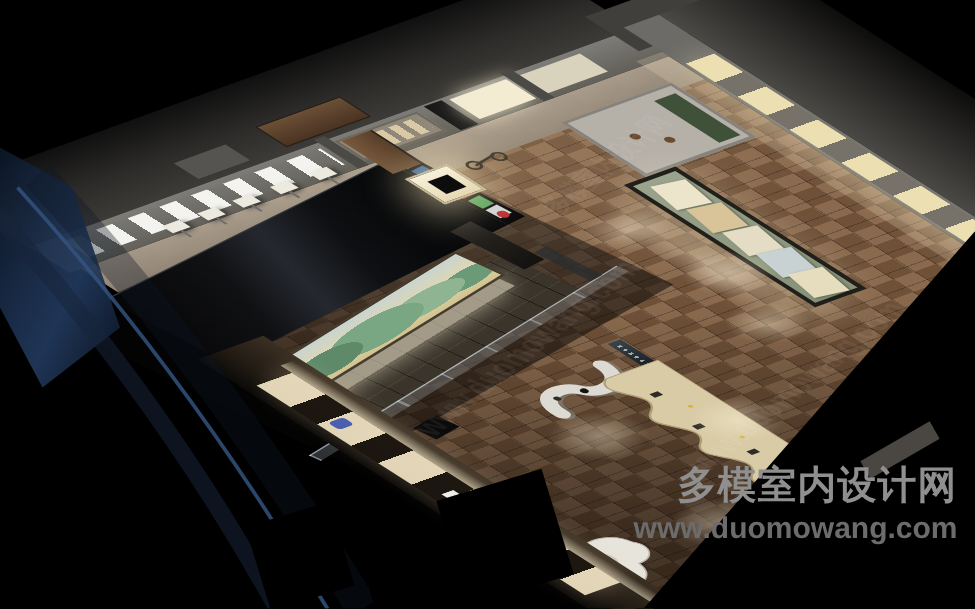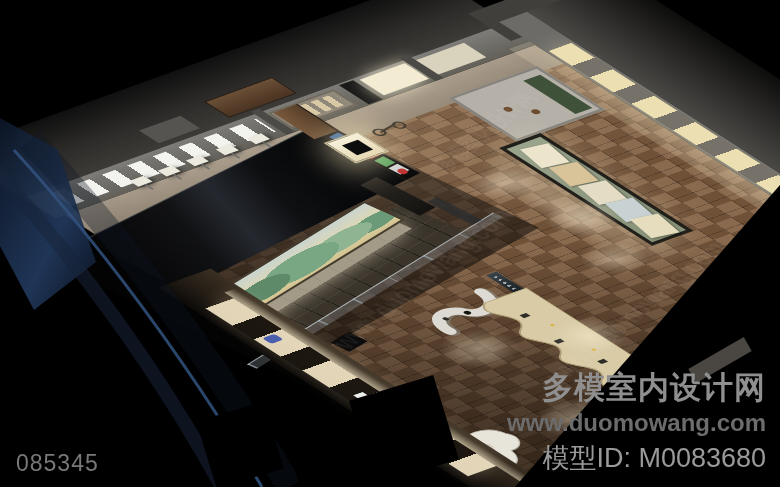--- a/index.html
+++ b/index.html
@@ -307,16 +307,14 @@
 
   <div class="notch n1"></div>
   <div class="notch n2"></div>
   <div class="notch n3"></div>
   <div class="corner-mask"></div>
   <div class="fragment"></div>
 
   <div class="wm">
     <span class="wm-name">多模室内设计网</span>
     <span class="wm-url">www.duomowang.com</span>
-    <span class="wm-id">模型ID: M0083680</span>
   </div>
-  <div class="code">085345</div>
 </div>
 
 </body></html>

